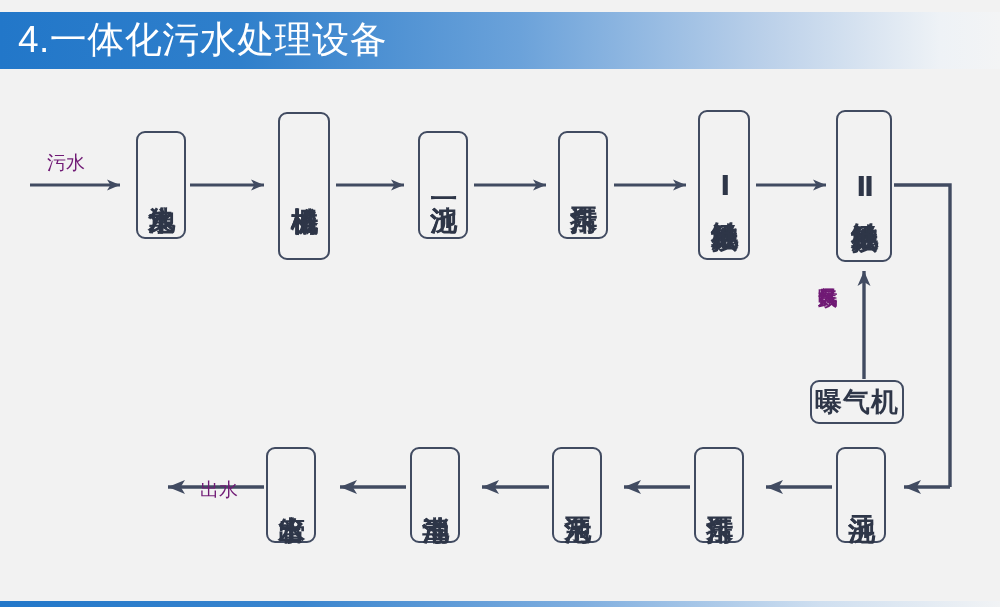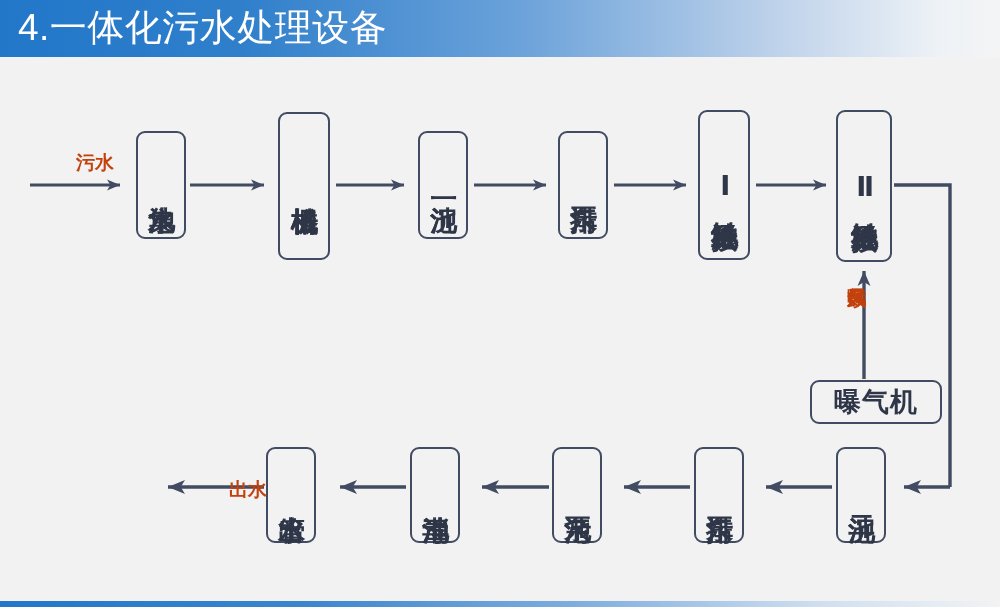--- a/index.html
+++ b/index.html
@@ -11,21 +11,21 @@
     height: 607px;
     background: #f2f2f2;
     font-family: "Liberation Sans", "DejaVu Sans", sans-serif;
     overflow: hidden;
     position: relative;
   }
 
   
   .header-bar {
     position: absolute;
-    left: 0; top: 0;
+    left: 0; top: 12px;
     width: 1000px;
     height: 57px;
     background: linear-gradient(to right, #2277c9 0%, #2f7fcb 24%, #6ba2da 52%, #b9cfe9 76%, #eef2f6 94%, #f3f4f5 100%);
   }
   .header-title {
     position: absolute;
     left: 18px;
     top: 2px;
     font-size: 37px;
     line-height: 52px;
@@ -79,24 +79,23 @@
   }
   .node.horizontal {
     font-size: 27px;
     line-height: 1;
     letter-spacing: 1px;
   }
 
   
   .label {
     position: absolute;
-    color: #c2410c;
-    font-weight: 700;
+    color: #701a75;
+    font-weight: 400;
     white-space: nowrap;
-    margin-left: 29px;
   }
   .label.flow {
     font-size: 19px;
   }
   .label.vert {
     writing-mode: vertical-rl;
     text-orientation: upright;
     font-size: 19px;
     line-height: 1.04;
     font-weight: 700;
@@ -164,21 +163,21 @@
   </div>
 
   <div class="node vertical" style="left:698px; top:53px; width:52px; height:150px;">
     <span>Ⅰ级接触池</span>
   </div>
 
   <div class="node vertical" style="left:836px; top:53px; width:56px; height:152px;">
     <span>Ⅱ级接触池</span>
   </div>
 
-  <div class="node horizontal" style="left:810px; top:323px; width:132px; height:44px;">
+  <div class="node horizontal" style="left:810px; top:323px; width:94px; height:44px;">
     <span>曝气机</span>
   </div>
 
   <div class="node vertical" style="left:836px; top:390px; width:50px; height:96px;">
     <span>二沉池</span>
   </div>
 
   <div class="node vertical" style="left:694px; top:390px; width:50px; height:96px;">
     <span>排污泵</span>
   </div>

